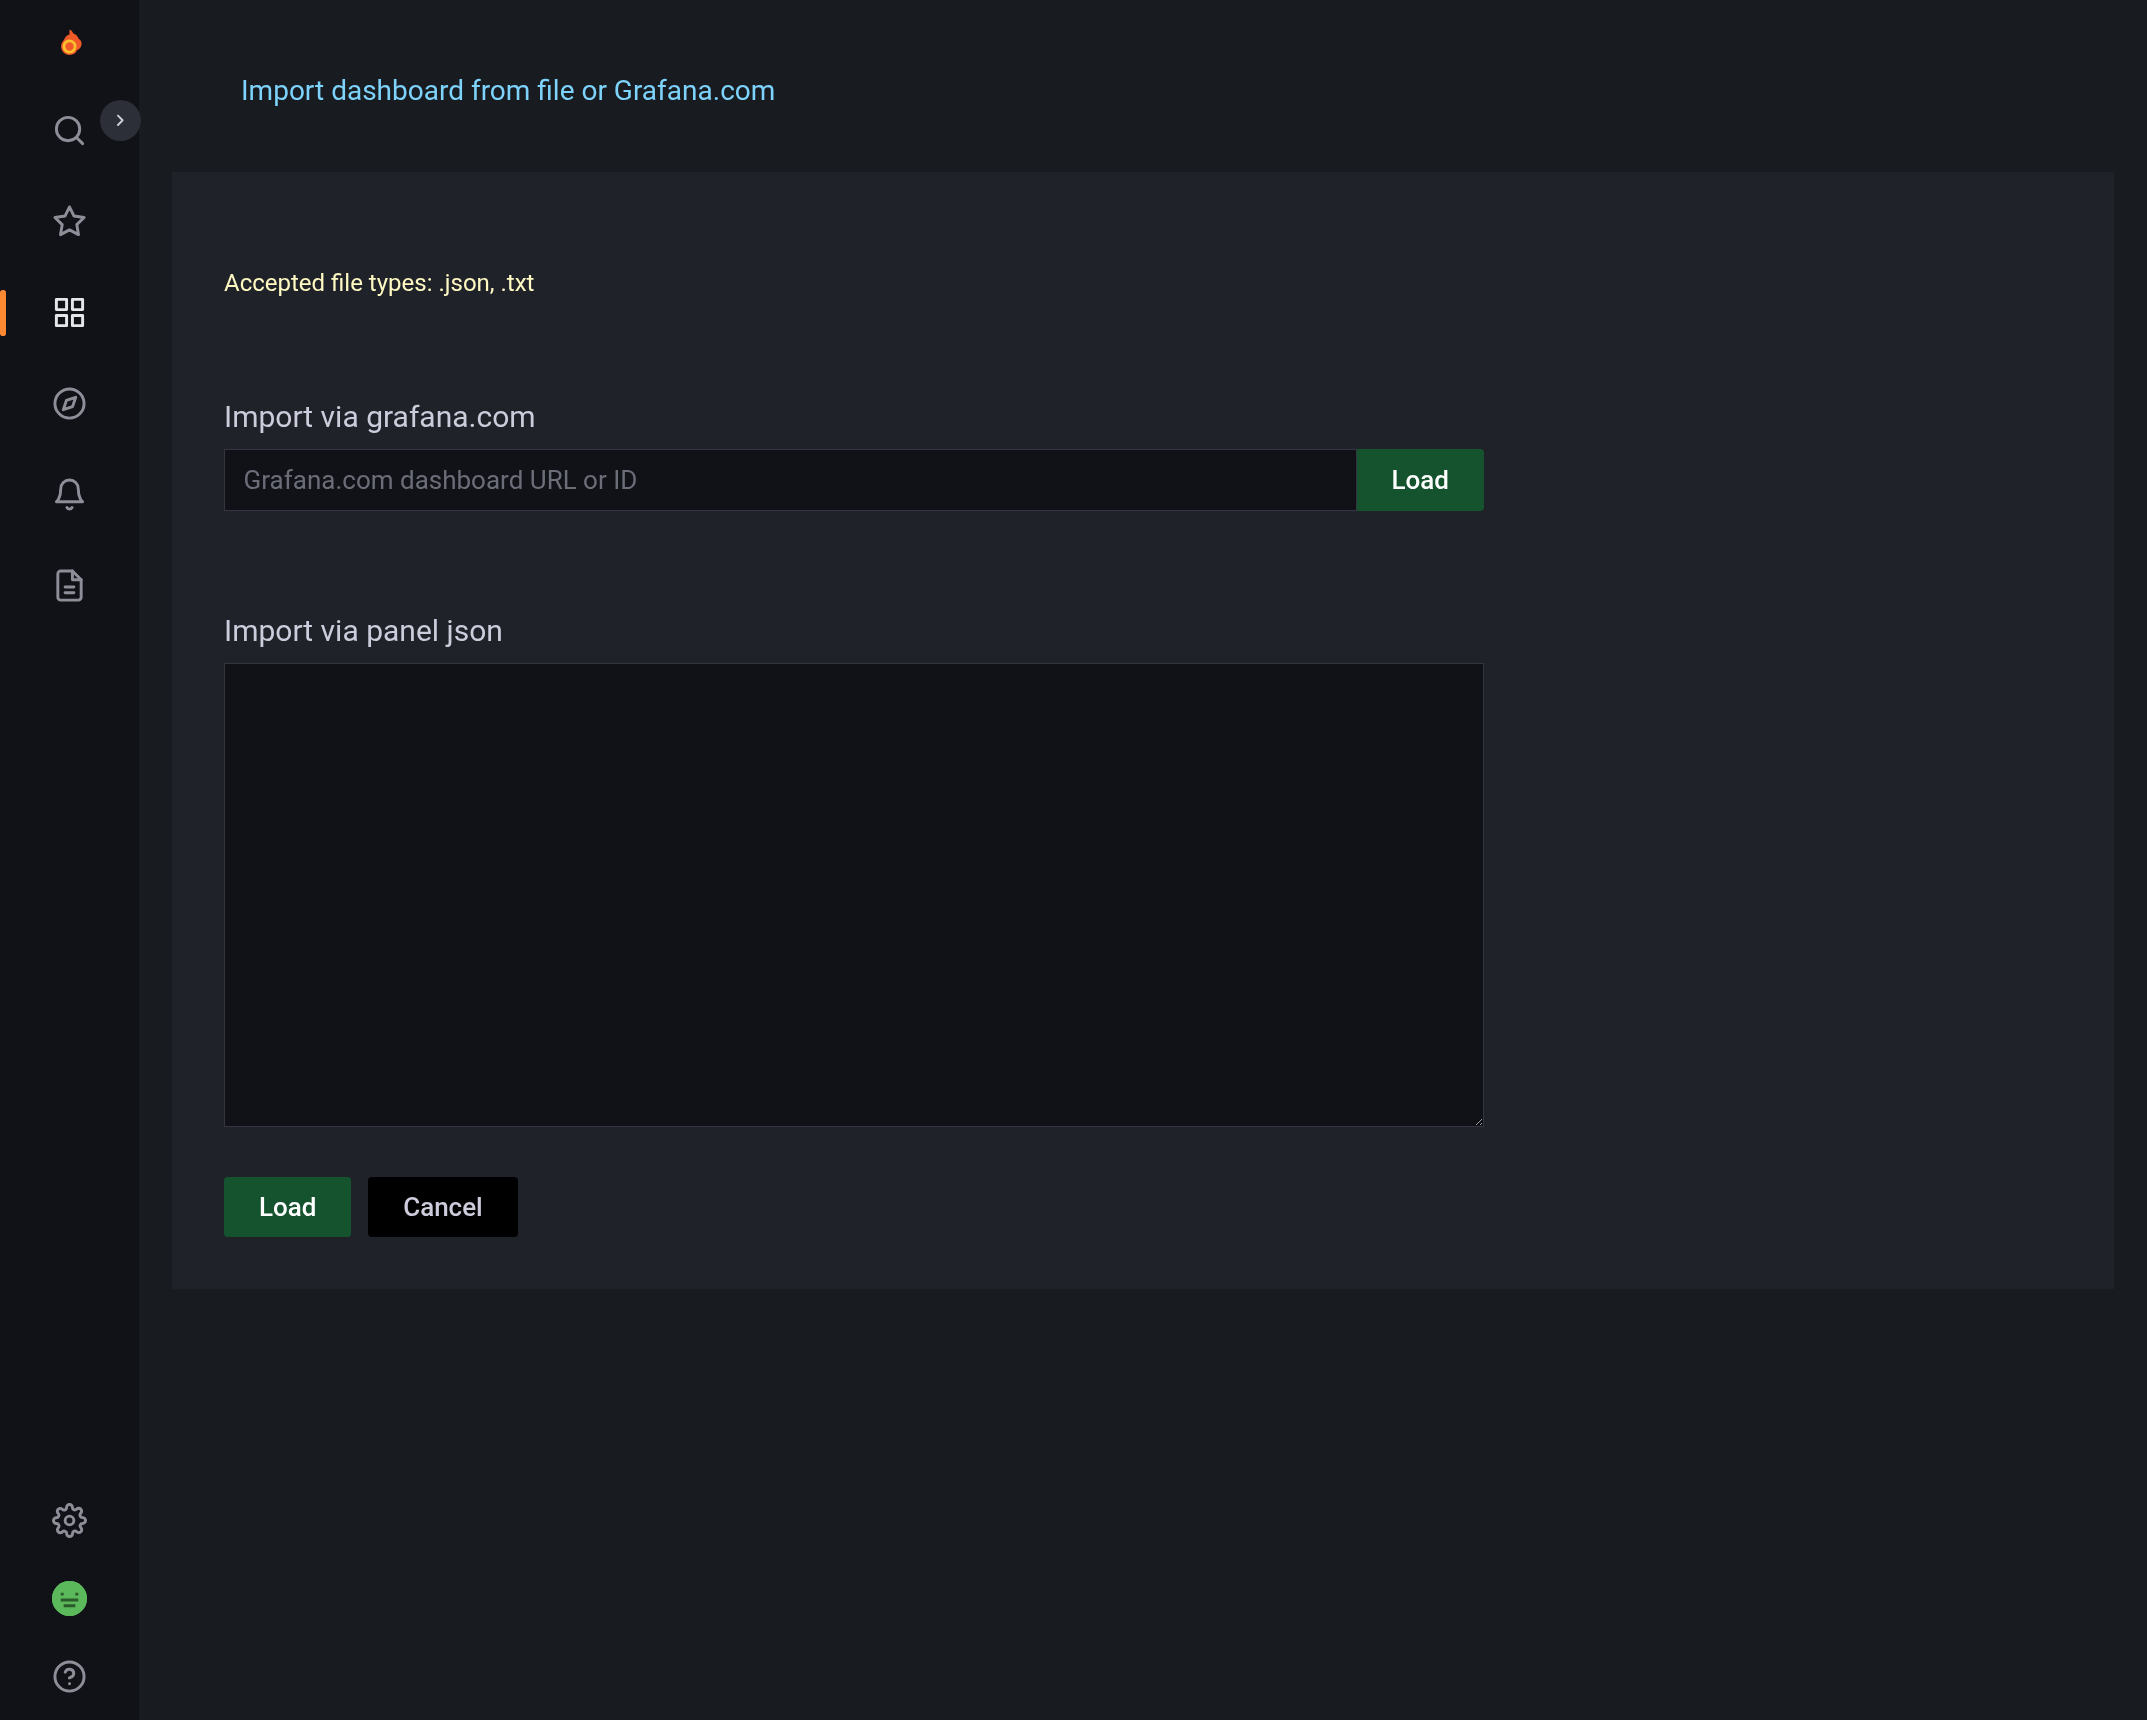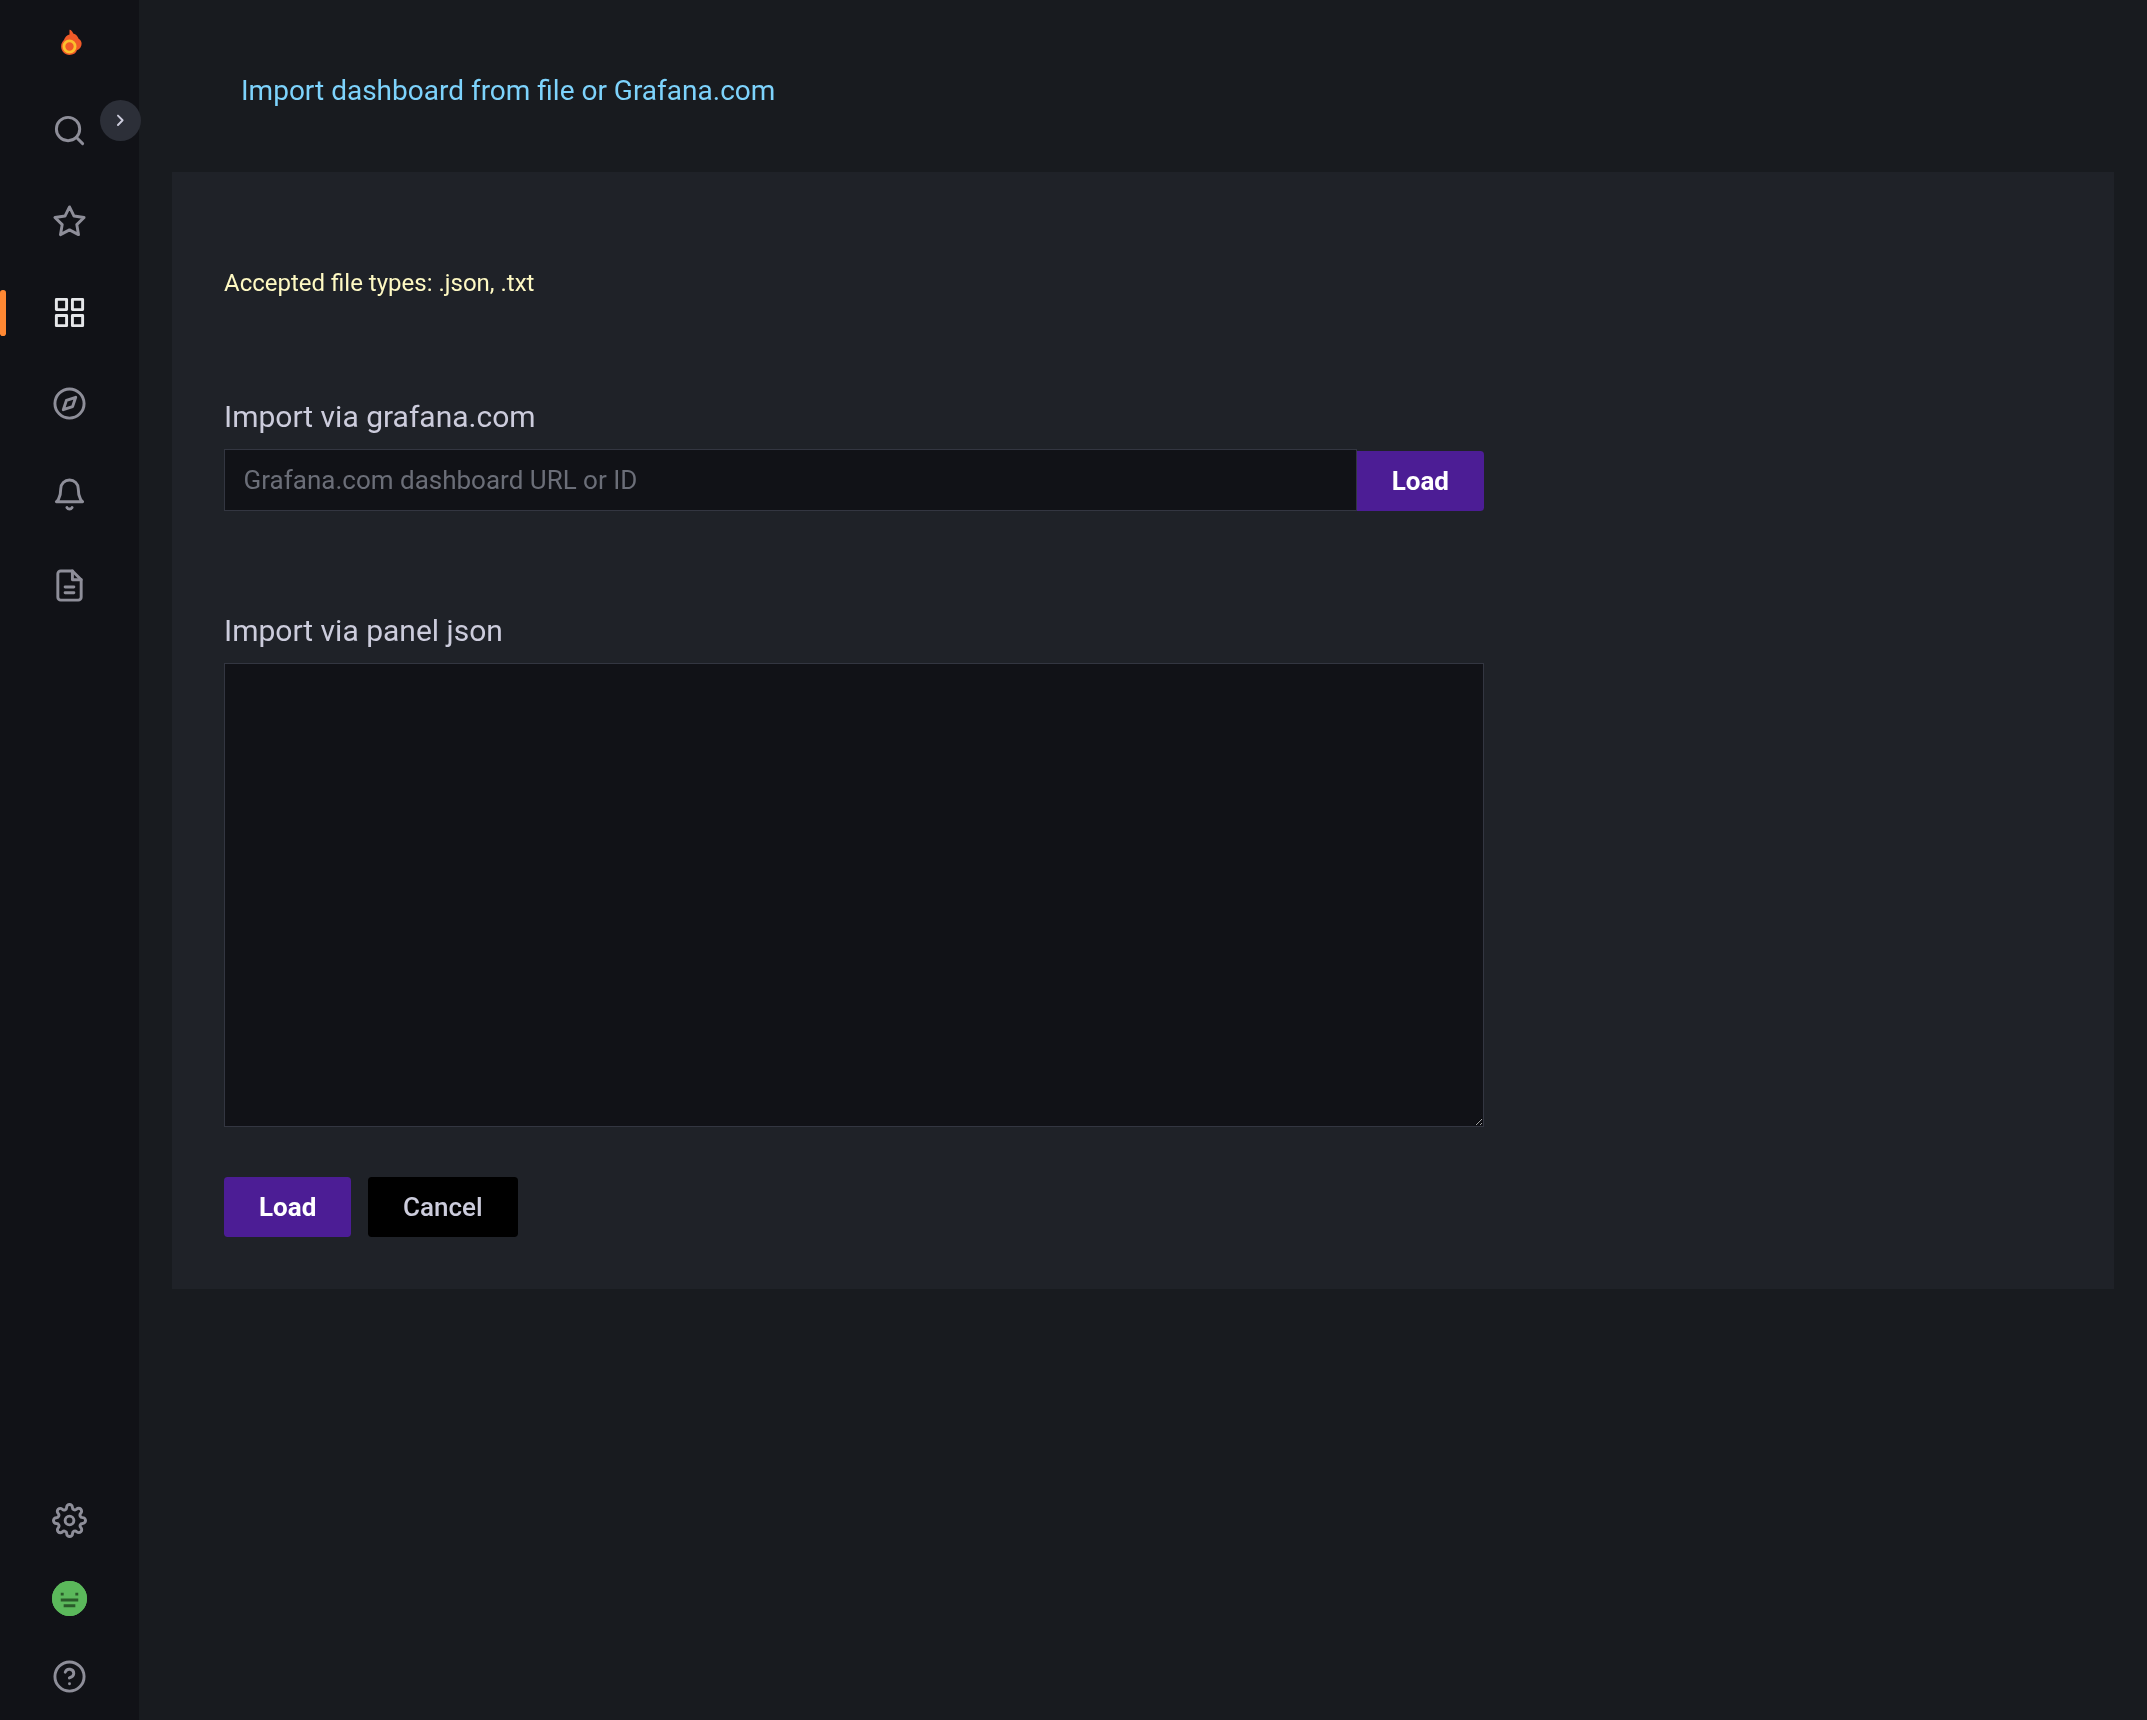--- a/index.html
+++ b/index.html
@@ -141,21 +141,20 @@
       width: 1260px;
     }
     .field-label {
       font-size: 30px;
       color: #ccccdc;
       margin-bottom: 15px;
       display: block;
     }
     .input-row {
       display: flex;
-      align-items: flex-end;
     }
     .text-input {
       flex: 1;
       background: #111217;
       border: 0.9px solid #333641;
       color: #ccccdc;
       font-size: 26px;
       padding: 15px 18.6px;
       outline: none;
       font-family: inherit;
@@ -166,23 +165,22 @@
     .btn {
       border: none;
       padding: 15px 35px;
       font-size: 26px;
       font-weight: 500;
       cursor: pointer;
       font-family: inherit;
       border-radius: 3.7px;
     }
     .btn-primary {
-      background: #4c1d95;
+      background: #14532d;
       color: #ffffff;
-      font-weight: bold;
     }
     .btn-secondary {
       background: #000000;
       color: #ccccdc;
     }
     .textarea-input {
       width: 100%;
       background: #111217;
       border: 0.9px solid #333641;
       color: #ccccdc;

